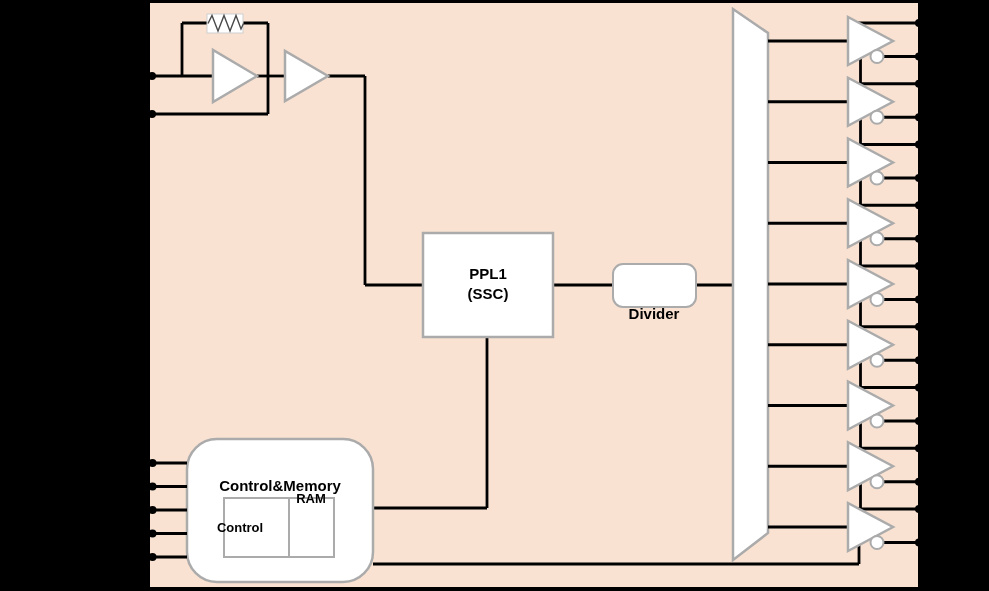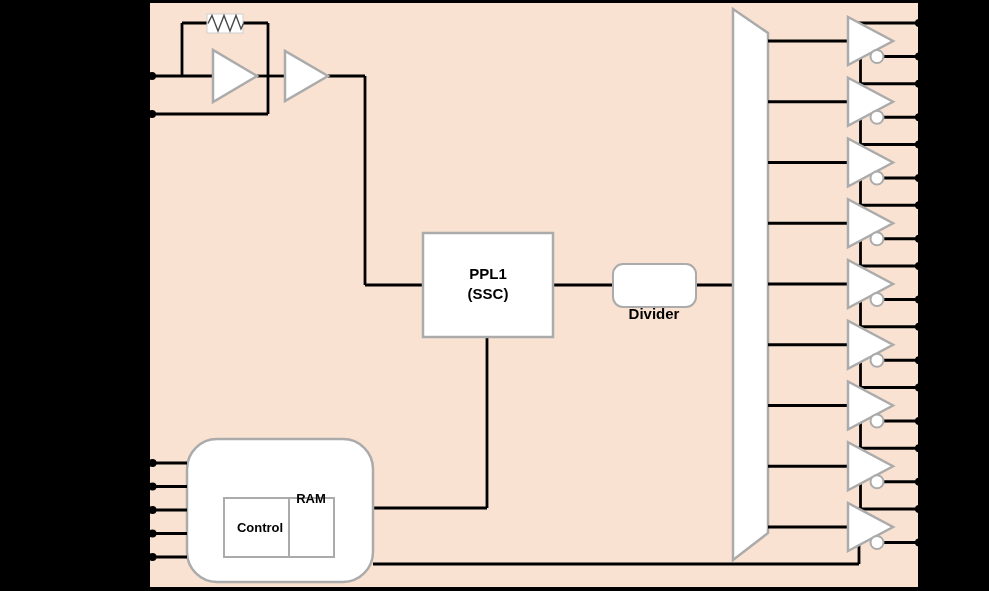--- a/index.html
+++ b/index.html
@@ -136,15 +136,16 @@
         <circle cx="919" cy="509" r="4" fill="#000000"></circle>
         <circle cx="919" cy="542.5" r="4" fill="#000000"></circle>
       </g>
   </svg>
 
   <div class="lbl lbl-lg" style="left:488px;top:283px;">
     <div>PPL1</div>
     <div>(SSC)</div>
   </div>
   <div class="lbl lbl-lg" style="left:654px;top:286px;margin-top:28px;">Divider</div>
-  <div class="lbl lbl-sm" style="left:260px;top:528px;">Control</div>
+  <div class="lbl lbl-lg" style="left:280px;top:486px;">Control&amp;Memory</div>
+  <div class="lbl lbl-sm" style="left:240px;top:528px;">Control</div>
   <div class="lbl lbl-sm" style="left:311px;top:499px;">RAM</div>
 </div>
 
 </body></html>

